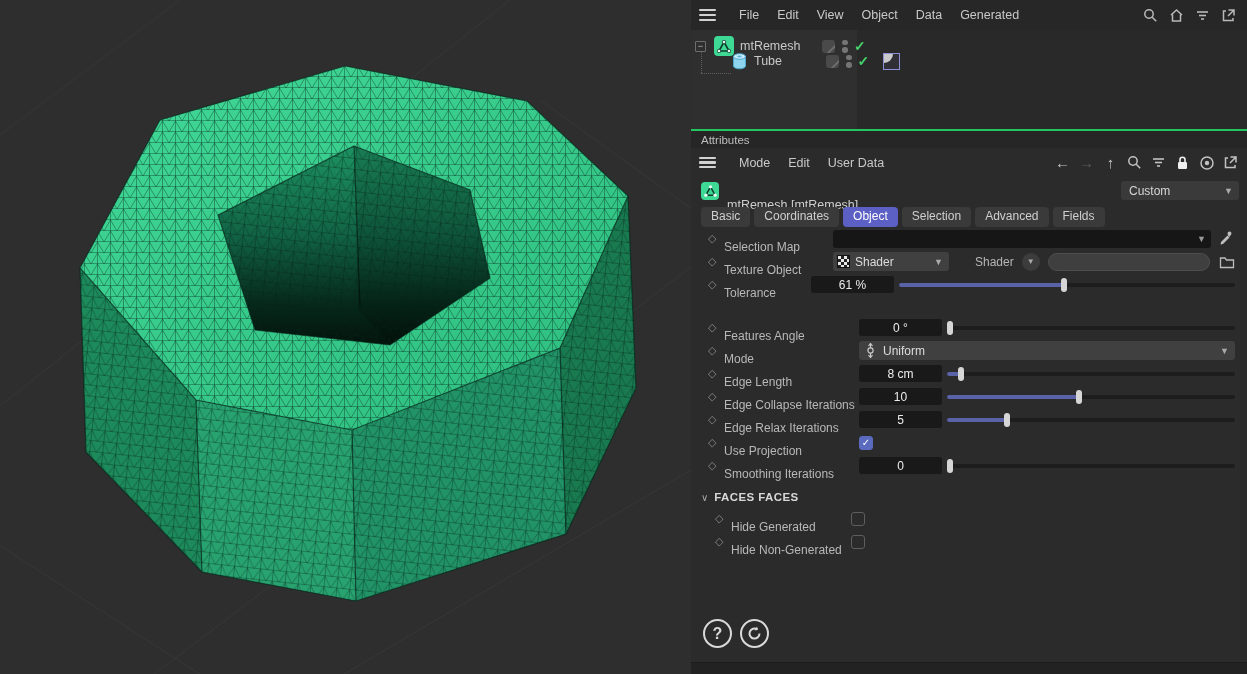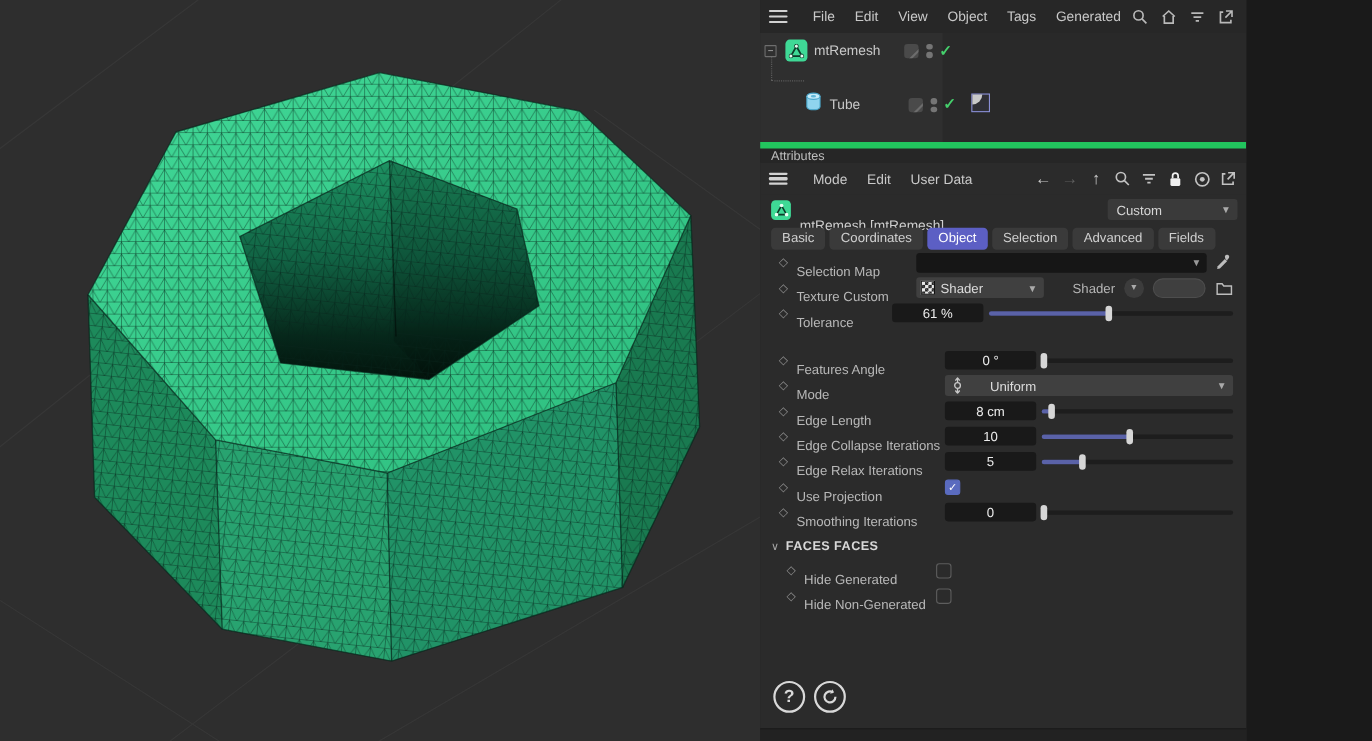--- a/index.html
+++ b/index.html
@@ -1,17 +1,17 @@
 <!DOCTYPE html>
 <html><head>
 <meta charset="utf-8">
 <style>
   html,body{margin:0;padding:0;background:#1a1a1a;}
   *{box-sizing:border-box;font-family:"Liberation Sans",sans-serif;}
-  .app{position:relative;width:1133px;height:674px;display:flex;overflow:hidden;background:#2b2b2b;}
+  .app{position:relative;width:1247px;height:674px;display:flex;overflow:hidden;background:#2b2b2b;}
   
   .viewport{position:relative;width:691px;height:674px;background:#2e2e2e;border-right:1px solid #191919;flex:none;}
   .viewport svg{display:block;}
   
   .panel{position:relative;flex:1;background:#2b2b2b;color:#c9c9c9;font-size:12px;overflow:hidden;}
   .topbar{height:30px;background:#272727;display:flex;align-items:center;padding:0 10px 0 8px;gap:0;}
   .burger{width:17px;height:12px;display:flex;flex-direction:column;justify-content:space-between;margin-right:14px;cursor:pointer;}
   .burger i{height:2.4px;background:#d2d2d2;border-radius:1px;}
   .menu-item{padding:0 9px;color:#c9c9c9;font-size:12.5px;cursor:pointer;}
   .spacer{flex:1;}
@@ -29,21 +29,21 @@
   .tgl-square::after{content:"";position:absolute;left:-2px;top:9px;width:22px;height:1.5px;background:#6d6d6d;transform:rotate(-45deg);}
   .dots{display:flex;flex-direction:column;gap:2px;}
   .dots i{width:5.5px;height:5.5px;border-radius:50%;background:#757575;}
   .chk-green{color:#45d06c;font-size:14px;font-weight:bold;}
   .treeline-v{position:absolute;left:10px;top:15px;height:28px;border-left:1px dotted #5e5e5e;}
   .treeline-h{position:absolute;left:10px;top:43px;width:30px;border-top:1px dotted #5e5e5e;}
   .tube-icon{width:17px;height:19px;}
   .phong-tag{width:17px;height:17px;border:1.5px solid #8a8fd6;background:#2f2f35;position:relative;}
   .phong-tag::after{content:"";position:absolute;left:0;top:0;width:9px;height:9px;background:#c9c9c9;border-bottom-right-radius:100%;}
   
-  .attr-title{height:19px;background:#262626;border-top:6px solid #22c55e;display:flex;align-items:center;padding-left:10px;font-size:11.5px;color:#bdbdbd;}
+  .attr-title{height:19px;background:#262626;border-top:2px solid #22c55e;display:flex;align-items:center;padding-left:10px;font-size:11.5px;color:#bdbdbd;}
   .attr-toolbar{height:29px;background:#2b2b2b;display:flex;align-items:center;padding:0 8px;}
   .attr-toolbar .menu-item{font-size:12.5px;}
   .arrow-ch{font-size:15px;color:#c9c9c9;}
   .arrow-ch.dim{color:#5f5f5f;}
   .obj-header{height:27px;display:flex;align-items:center;padding:0 8px 0 10px;}
   .obj-title{margin-left:8px;color:#cfcfcf;font-size:12.5px;margin-top:29px;}
   .dd{background:#3a3a3a;border-radius:3px;height:19px;display:flex;align-items:center;cursor:pointer;}
   .dd .caret{color:#aaa;font-size:9px;margin-left:auto;margin-right:6px;}
   .preset-dd{width:118px;padding-left:8px;font-size:12px;color:#d6d6d6;}
   .tabs{display:flex;gap:4px;padding:3px 0 0 10px;height:23px;}
@@ -60,21 +60,21 @@
   .slider .track{position:absolute;left:0;right:0;top:5px;height:4px;border-radius:2px;background:#1d1d1d;}
   .slider .fill{position:absolute;left:0;top:5px;height:4px;border-radius:2px;background:#5a62a8;}
   .slider .handle{position:absolute;top:0;width:6px;height:14px;border-radius:3px;background:#d6d6d6;}
   .sel-input{flex:1;height:18px;background:#161616;border-radius:3px;display:flex;align-items:center;cursor:pointer;}
   .sel-input .caret{margin-left:auto;margin-right:5px;color:#999;font-size:9px;}
   .tex-dd{width:116px;padding-left:4px;background:#404040;font-size:12px;color:#dcdcdc;}
   .checker{width:13px;height:13px;border:1px solid #111;background:#e8e8e8;background-image:linear-gradient(45deg,#222 25%,transparent 25%,transparent 75%,#222 75%),linear-gradient(45deg,#222 25%,transparent 25%,transparent 75%,#222 75%);background-size:6px 6px;background-position:0 0,3px 3px;margin-right:5px;flex:none;}
   .shader-lbl{margin-left:26px;color:#b5b5b5;font-size:12px;}
   .circ-btn{width:18px;height:18px;border-radius:50%;background:#3c3c3c;color:#aaa;display:flex;align-items:center;justify-content:center;font-size:8px;margin-left:8px;cursor:pointer;}
   .pill-input{flex:1;height:18px;margin-left:8px;background:#3f3f3f;border:1px solid #4d4d4d;border-radius:9px;cursor:text;}
-  .mode-dd{flex:1;background:#404040;padding-left:6px;color:#dcdcdc;font-size:12px;gap:24px;}
+  .mode-dd{flex:1;background:#404040;padding-left:6px;color:#dcdcdc;font-size:12px;gap:7px;}
   .cbx{width:14px;height:14px;border-radius:3px;background:#2b2b2b;border:1.5px solid #5e5e5e;display:flex;align-items:center;justify-content:center;color:transparent;font-size:10px;cursor:pointer;flex:none;}
   .cbx.on{background:#5a6bbf;border-color:#5a6bbf;color:#fff;}
   .hf-header{display:flex;align-items:center;margin:14px 0 4px 10px;gap:6px;}
   .hf-chev{color:#a8a8a8;font-size:10px;}
   .hf-title{font-size:11.5px;font-weight:bold;letter-spacing:.4px;color:#d8d8d8;}
   .row.indent{padding-left:24px;}
   .row.indent .lbl{width:120px;}
   .footer-circles{position:absolute;left:12px;bottom:26px;display:flex;gap:8px;}
   .fcirc{width:29px;height:29px;border:2.2px solid #d9d9d9;border-radius:50%;display:flex;align-items:center;justify-content:center;color:#d9d9d9;font-size:16px;font-weight:bold;cursor:pointer;}
   .bottom-strip{position:absolute;left:0;right:0;bottom:0;height:12px;background:#222;border-top:1px solid #1c1c1c;}
@@ -158,21 +158,21 @@
     <div class="topbar">
       <div class="burger">
           <i></i>
           <i></i>
           <i></i>
         </div>
       <span class="menu-item">File</span>
       <span class="menu-item">Edit</span>
       <span class="menu-item">View</span>
       <span class="menu-item">Object</span>
-      <span class="menu-item">Tags</span>
+      <span class="menu-item">Data</span>
       <span class="menu-item">Generated</span>
       <span class="spacer"></span>
       <div class="tb-icons">
         <span class="icn">
             <svg width="15" height="15" viewBox="0 0 15 15">
               <circle cx="6" cy="6" r="4.2" fill="none" stroke="#b9b9b9" stroke-width="1.5"></circle>
               <line x1="9.2" y1="9.2" x2="13.2" y2="13.2" stroke="#b9b9b9" stroke-width="1.5"></line>
             </svg>
           </span>
         <span class="icn">
@@ -210,21 +210,21 @@
             </svg>
         </span>
         <span class="om-name">mtRemesh</span>
         <span class="tgl-square" style="margin-left:22px;"></span>
         <span class="dots" style="margin-left:7px;">
             <i></i>
             <i></i>
           </span>
         <span class="chk-green" style="margin-left:6px;">✓</span>
       </div>
-      <div class="om-row" style="top:46px;left:40px;align-items:flex-end;">
+      <div class="om-row" style="top:18px;left:40px;">
         <span class="tube-icon">
           <svg width="17" height="19" viewBox="0 0 17 19">
               <path d="M2.5,4.5 V14 a6,2.8 0 0 0 12,0 V4.5" fill="#8fd4ee" stroke="#4aa8cc" stroke-width="1"></path>
               <ellipse cx="8.5" cy="4.5" rx="6" ry="2.8" fill="#c6ecfa" stroke="#4aa8cc" stroke-width="1"></ellipse>
               <ellipse cx="8.5" cy="4.5" rx="2.4" ry="1.1" fill="#5eb6d8"></ellipse>
             </svg>
         </span>
         <span class="om-name">Tube</span>
         <span class="tgl-square" style="margin-left:44px;"></span>
         <span class="dots" style="margin-left:7px;">
@@ -324,21 +324,21 @@
       <span class="icn" style="margin-left:7px;">
           <svg width="17" height="17" viewBox="0 0 17 17">
             <path d="M2.5,14.5 L3,12 L9.5,5.5 L11.5,7.5 L5,14 Z" fill="#bdbdbd"></path>
             <path d="M9.5,3.5 a2,2 0 0 1 4,0 c0,1.2 -1.5,2.2 -2,3.5 l-1.5,-1.5 Z" fill="#bdbdbd"></path>
           </svg>
         </span>
     </div>
 
     <div class="row">
       <span class="dia">◇</span>
-      <span class="lbl short" style="width:109px;">Texture Custom</span>
+      <span class="lbl short" style="width:109px;">Texture Object</span>
       <div class="dd tex-dd">
         <span class="checker"></span>
         <span>Shader</span>
         <span class="caret">▼</span>
       </div>
       <span class="shader-lbl">Shader</span>
       <span class="circ-btn">▼</span>
       <div class="pill-input"></div>
       <span class="icn" style="margin-left:8px;">
           <svg width="16" height="14" viewBox="0 0 16 14">

